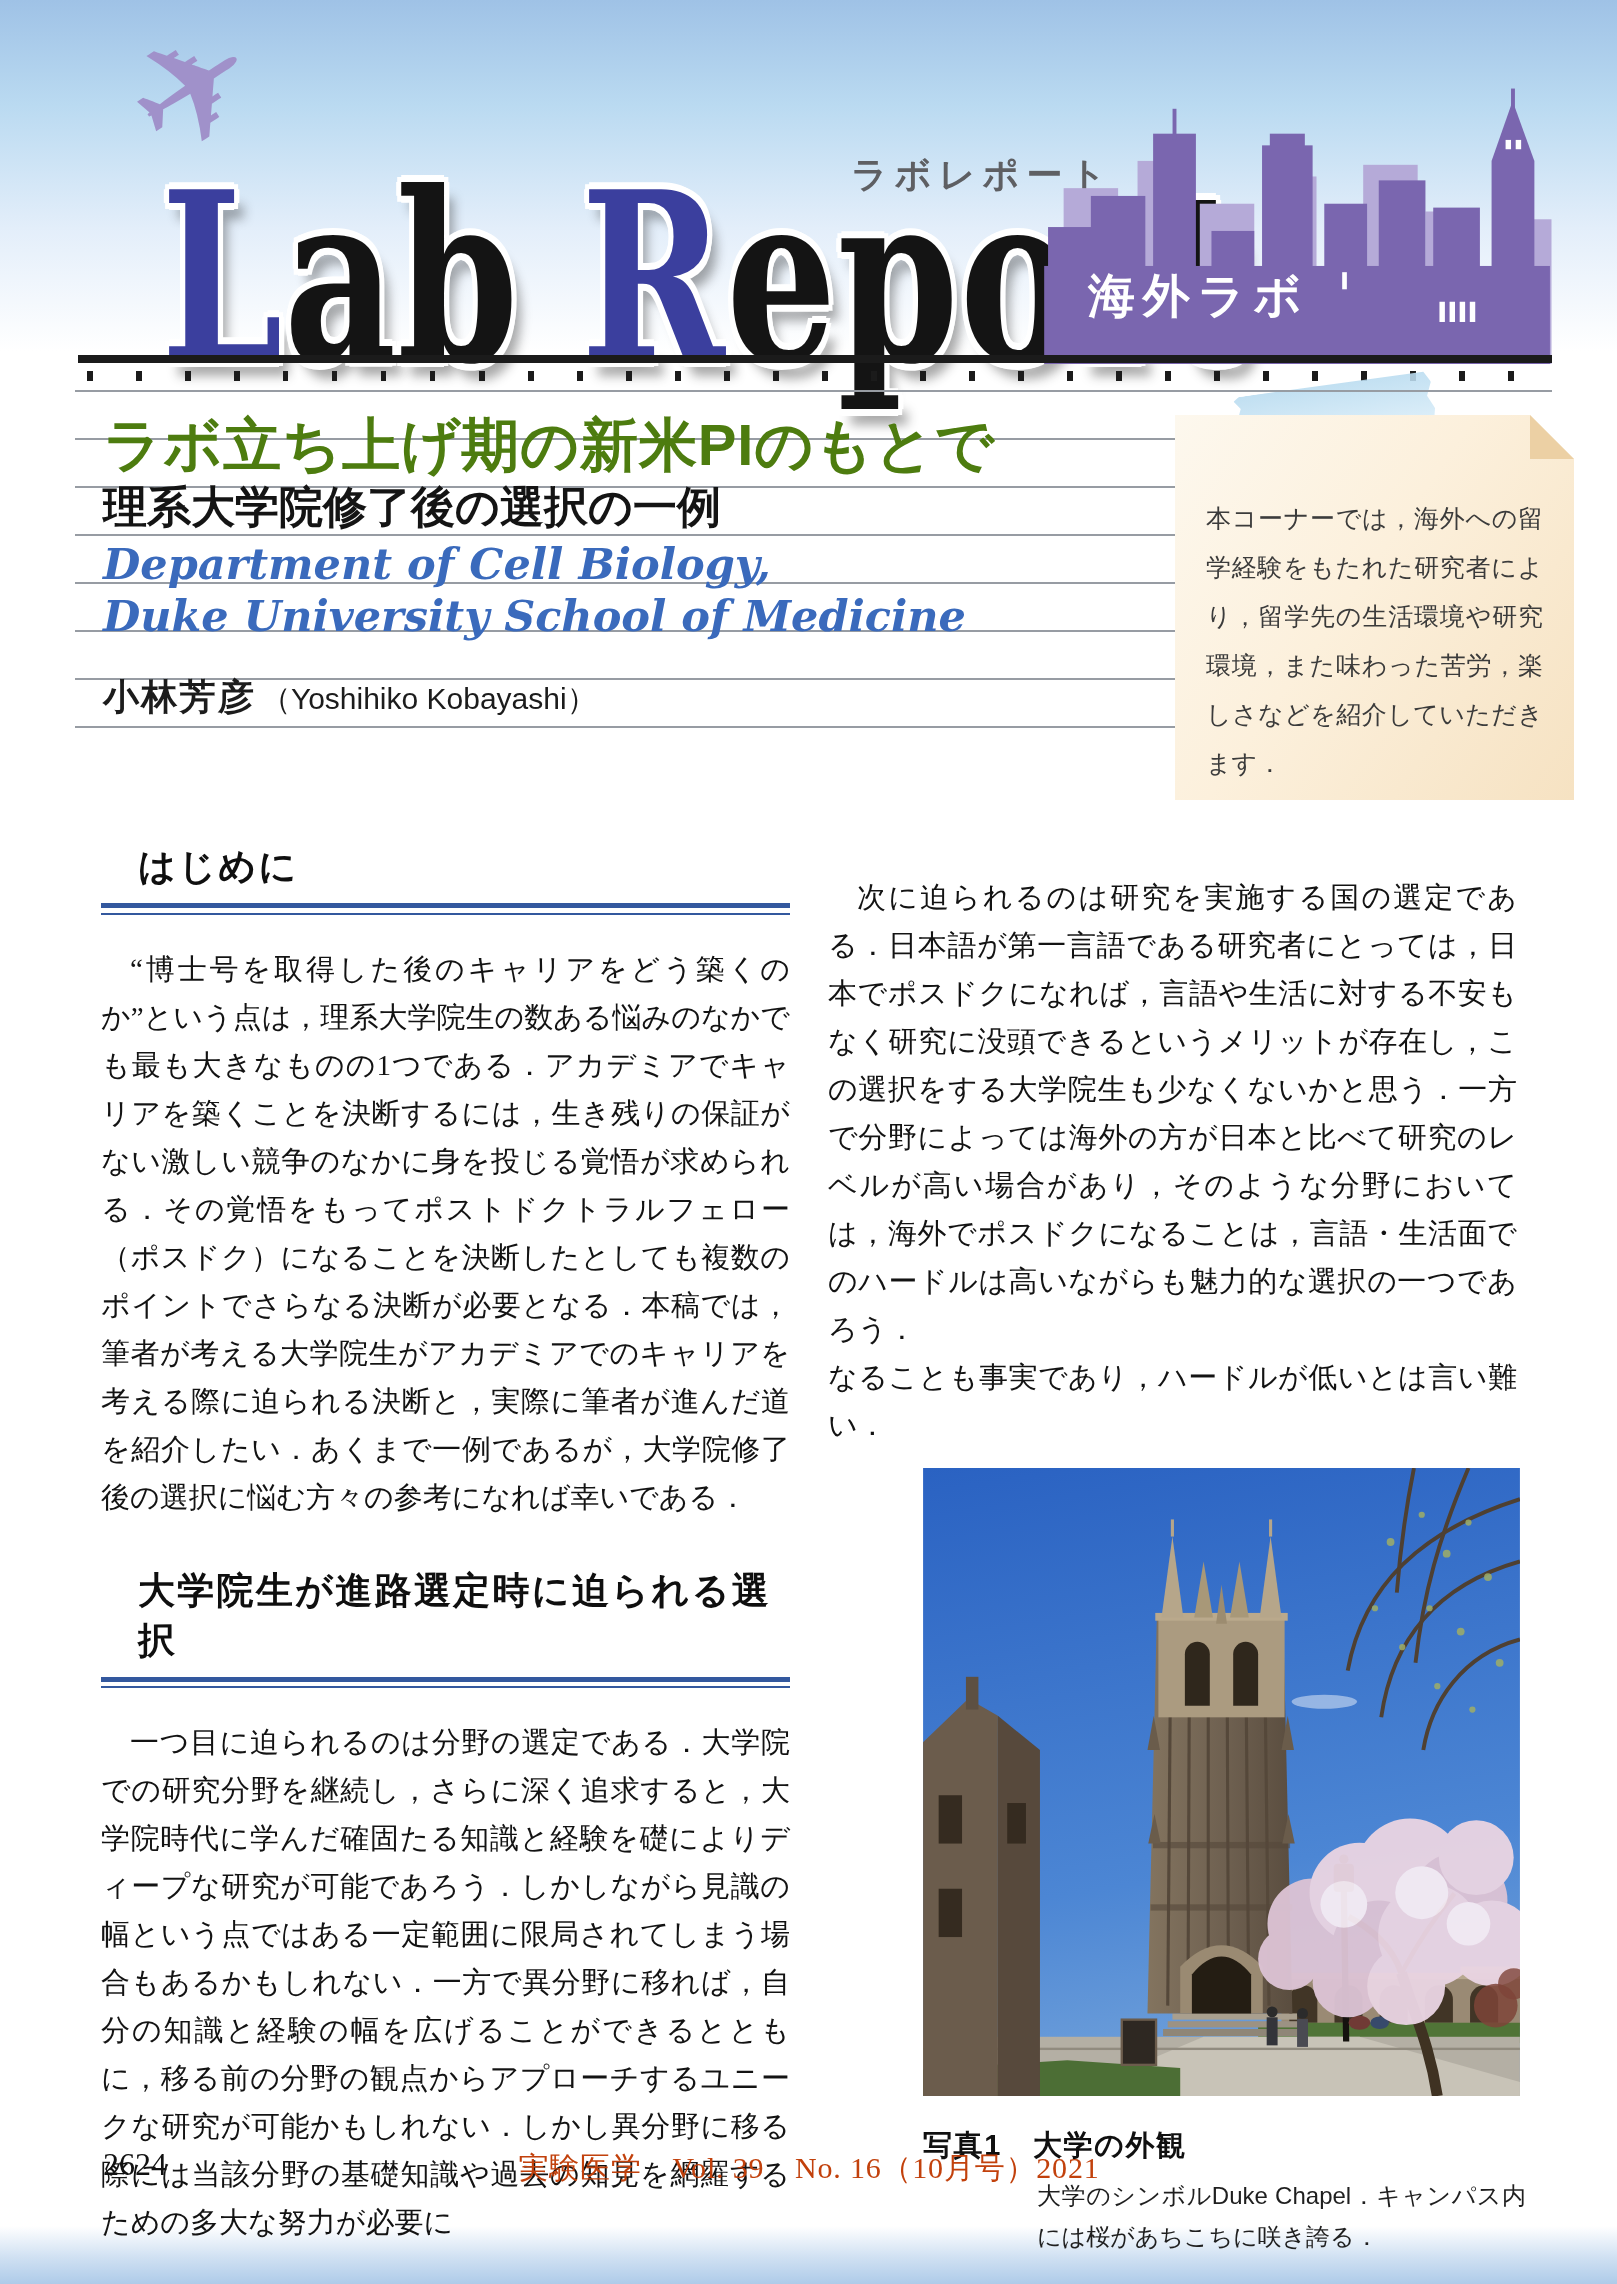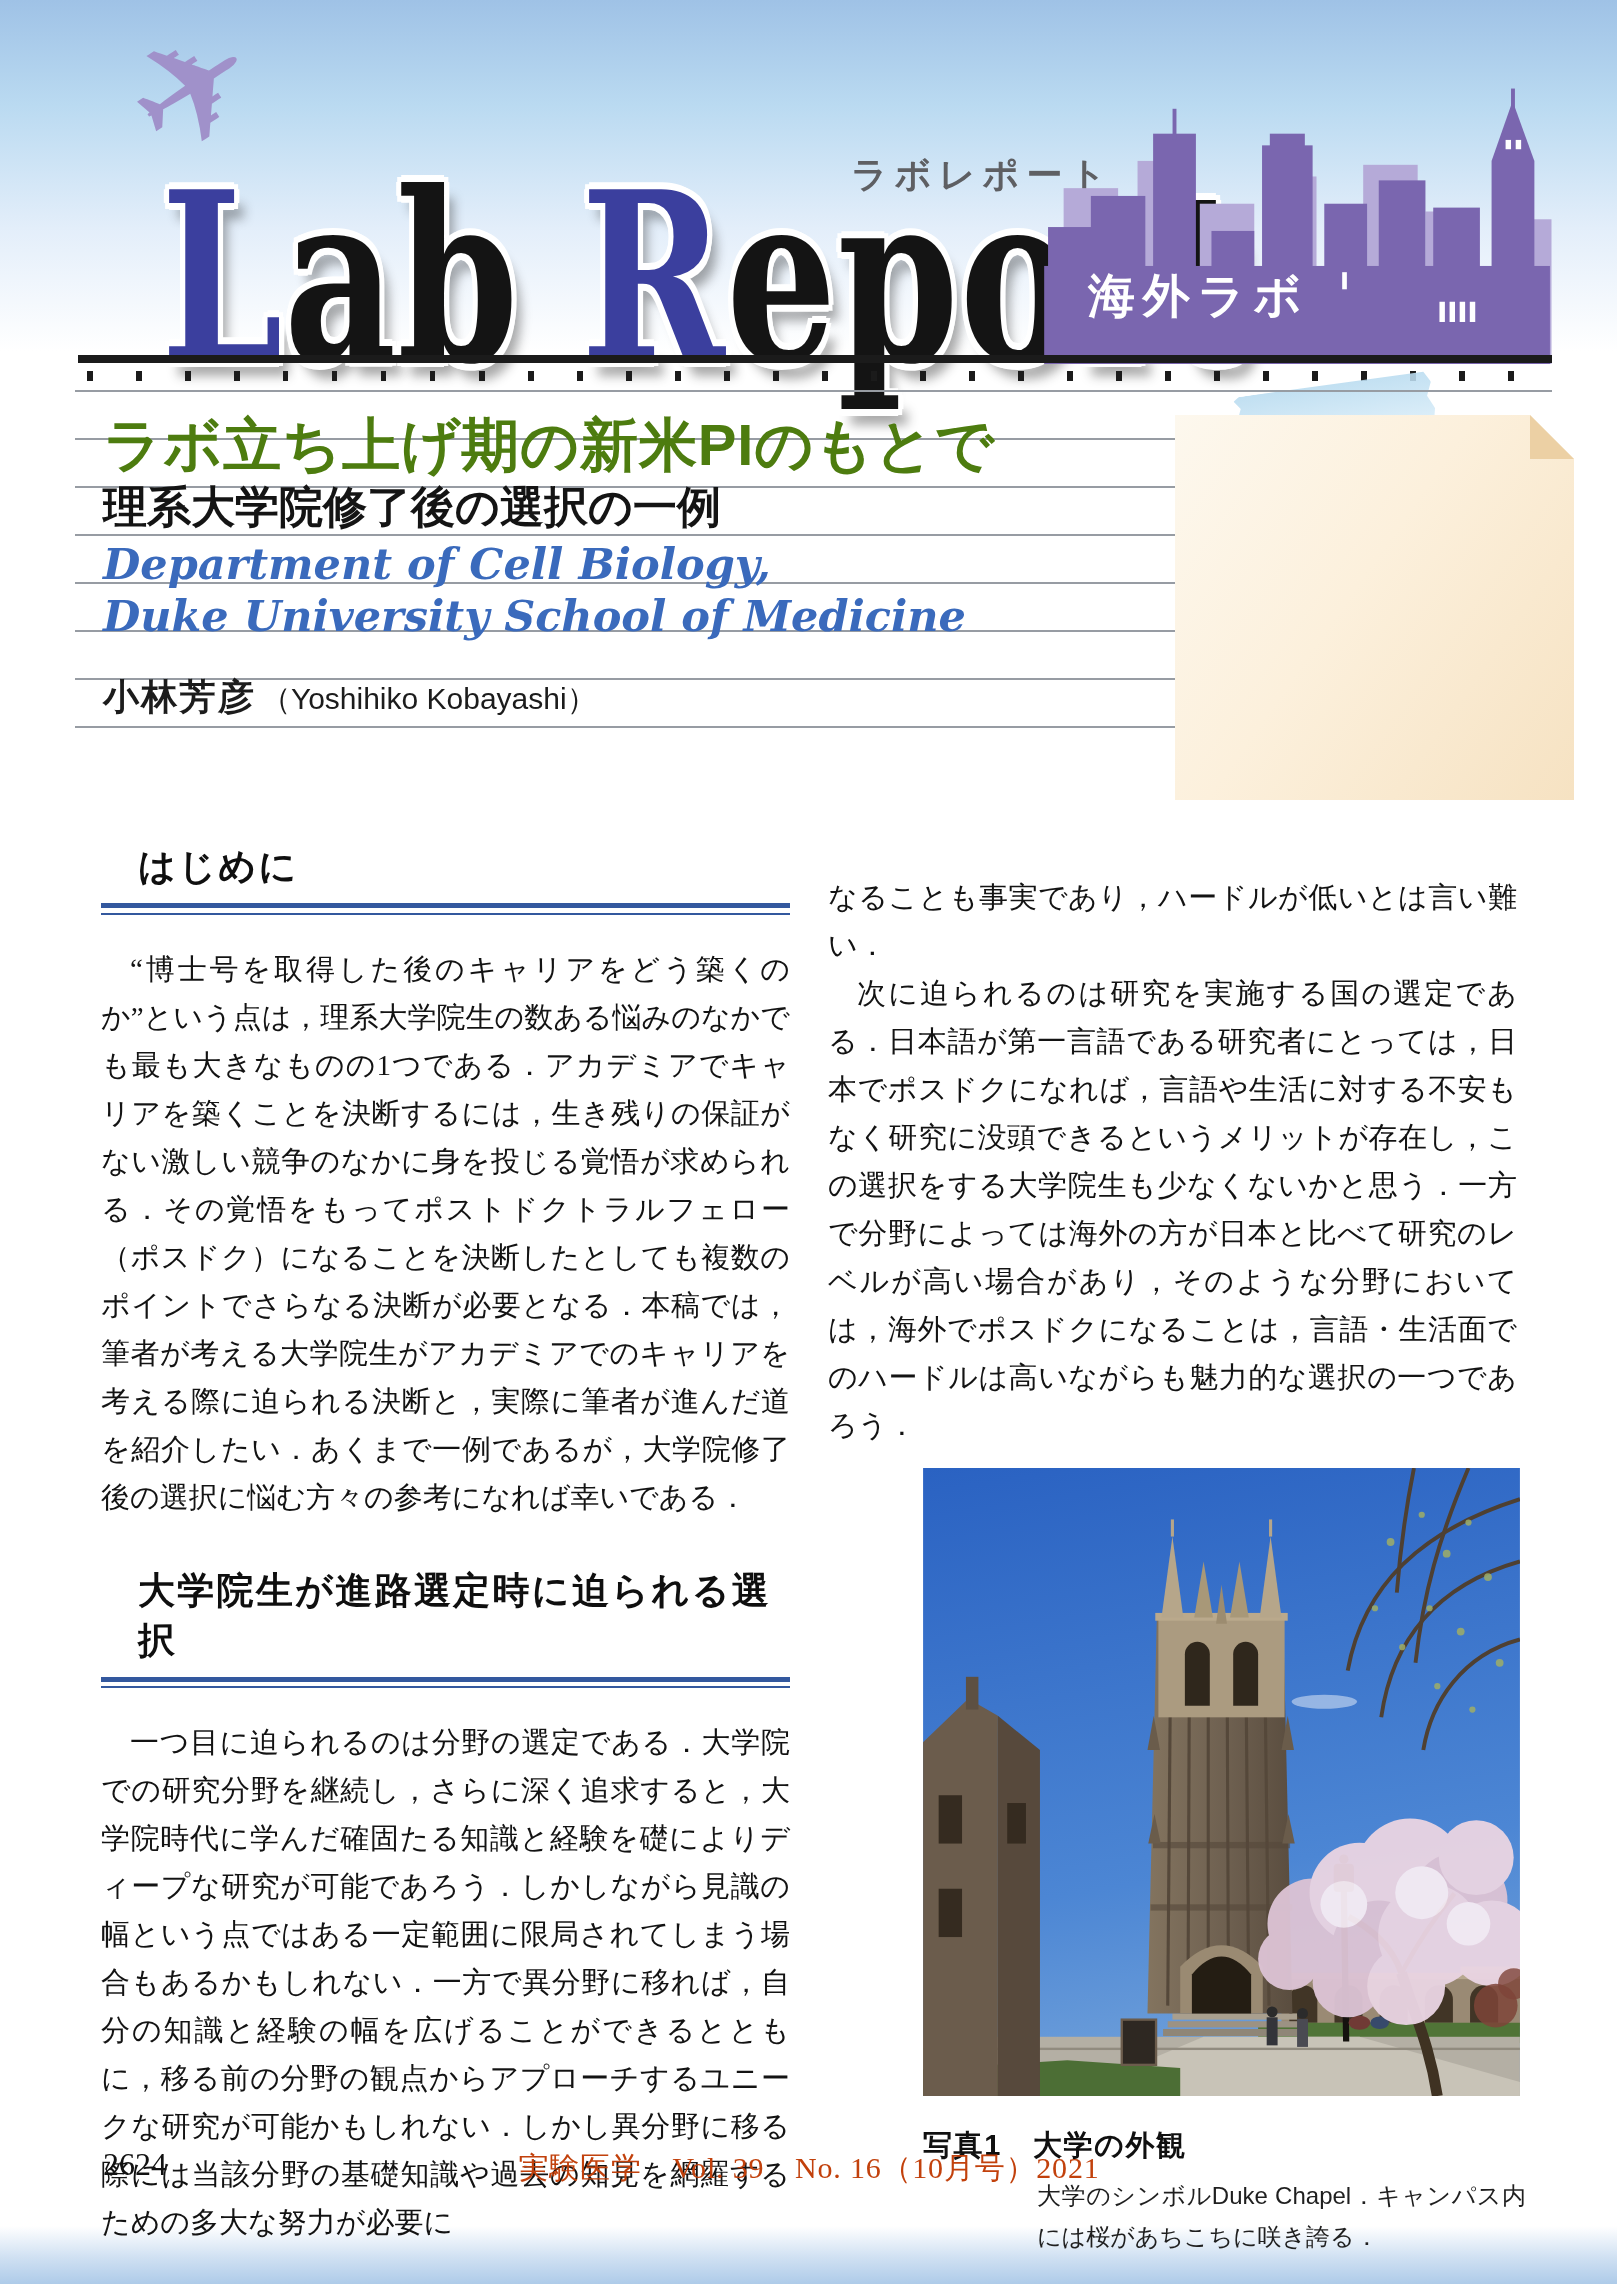--- a/index.html
+++ b/index.html
@@ -160,34 +160,35 @@
   <div class="ruled-lines"></div>
 
   <div class="title-main">ラボ立ち上げ期の新米PIのもとで</div>
   <div class="title-sub">理系大学院修了後の選択の一例</div>
   <div class="affil affil-1">Department of Cell Biology,</div>
   <div class="affil affil-2">Duke University School of Medicine</div>
   <div class="author"><span class="name">小林芳彦</span><span class="reading">（Yoshihiko Kobayashi）</span></div>
 
   <div class="sticky-note"></div>
   <div class="note-fold"></div>
+  <div class="note-text">本コーナーでは，海外への留学経験をもたれた研究者により，留学先の生活環境や研究環境，また味わった苦労，楽しさなどを紹介していただきます．</div>
 
   <div class="col col-left">
     <div class="section-heading">はじめに</div>
     <div class="heading-rule"></div>
     <p class="body-para indent">“博士号を取得した後のキャリアをどう築くのか”という点は，理系大学院生の数ある悩みのなかでも最も大きなものの1つである．アカデミアでキャリアを築くことを決断するには，生き残りの保証がない激しい競争のなかに身を投じる覚悟が求められる．その覚悟をもってポストドクトラルフェロー（ポスドク）になることを決断したとしても複数のポイントでさらなる決断が必要となる．本稿では，筆者が考える大学院生がアカデミアでのキャリアを考える際に迫られる決断と，実際に筆者が進んだ道を紹介したい．あくまで一例であるが，大学院修了後の選択に悩む方々の参考になれば幸いである．</p>
 
     <div class="section-heading section2-gap">大学院生が進路選定時に迫られる選択</div>
     <div class="heading-rule"></div>
     <p class="body-para indent">一つ目に迫られるのは分野の選定である．大学院での研究分野を継続し，さらに深く追求すると，大学院時代に学んだ確固たる知識と経験を礎によりディープな研究が可能であろう．しかしながら見識の幅という点ではある一定範囲に限局されてしまう場合もあるかもしれない．一方で異分野に移れば，自分の知識と経験の幅を広げることができるとともに，移る前の分野の観点からアプローチするユニークな研究が可能かもしれない．しかし異分野に移る際には当該分野の基礎知識や過去の知見を網羅するための多大な努力が必要に</p>
   </div>
 
   <div class="col col-right">
+    <p class="body-para no-top indent">次に迫られるのは研究を実施する国の選定である．日本語が第一言語である研究者にとっては，日本でポスドクになれば，言語や生活に対する不安もなく研究に没頭できるというメリットが存在し，この選択をする大学院生も少なくないかと思う．一方で分野によっては海外の方が日本と比べて研究のレベルが高い場合があり，そのような分野においては，海外でポスドクになることは，言語・生活面でのハードルは高いながらも魅力的な選択の一つであろう．</p>
     <p class="body-para no-top">なることも事実であり，ハードルが低いとは言い難い．</p>
-    <p class="body-para no-top indent">次に迫られるのは研究を実施する国の選定である．日本語が第一言語である研究者にとっては，日本でポスドクになれば，言語や生活に対する不安もなく研究に没頭できるというメリットが存在し，この選択をする大学院生も少なくないかと思う．一方で分野によっては海外の方が日本と比べて研究のレベルが高い場合があり，そのような分野においては，海外でポスドクになることは，言語・生活面でのハードルは高いながらも魅力的な選択の一つであろう．</p>
 
     <div class="photo-block">
       <svg class="photo-svg" viewBox="0 0 766 806">
         <defs>
           <linearGradient id="skyG" x1="0" y1="0" x2="0.15" y2="1">
             <stop offset="0" stop-color="#2a62c2"></stop>
             <stop offset="0.7" stop-color="#4c86d4"></stop>
             <stop offset="1" stop-color="#6fa0da"></stop>
           </linearGradient>
           <linearGradient id="towerG" x1="0" y1="0" x2="1" y2="0">

